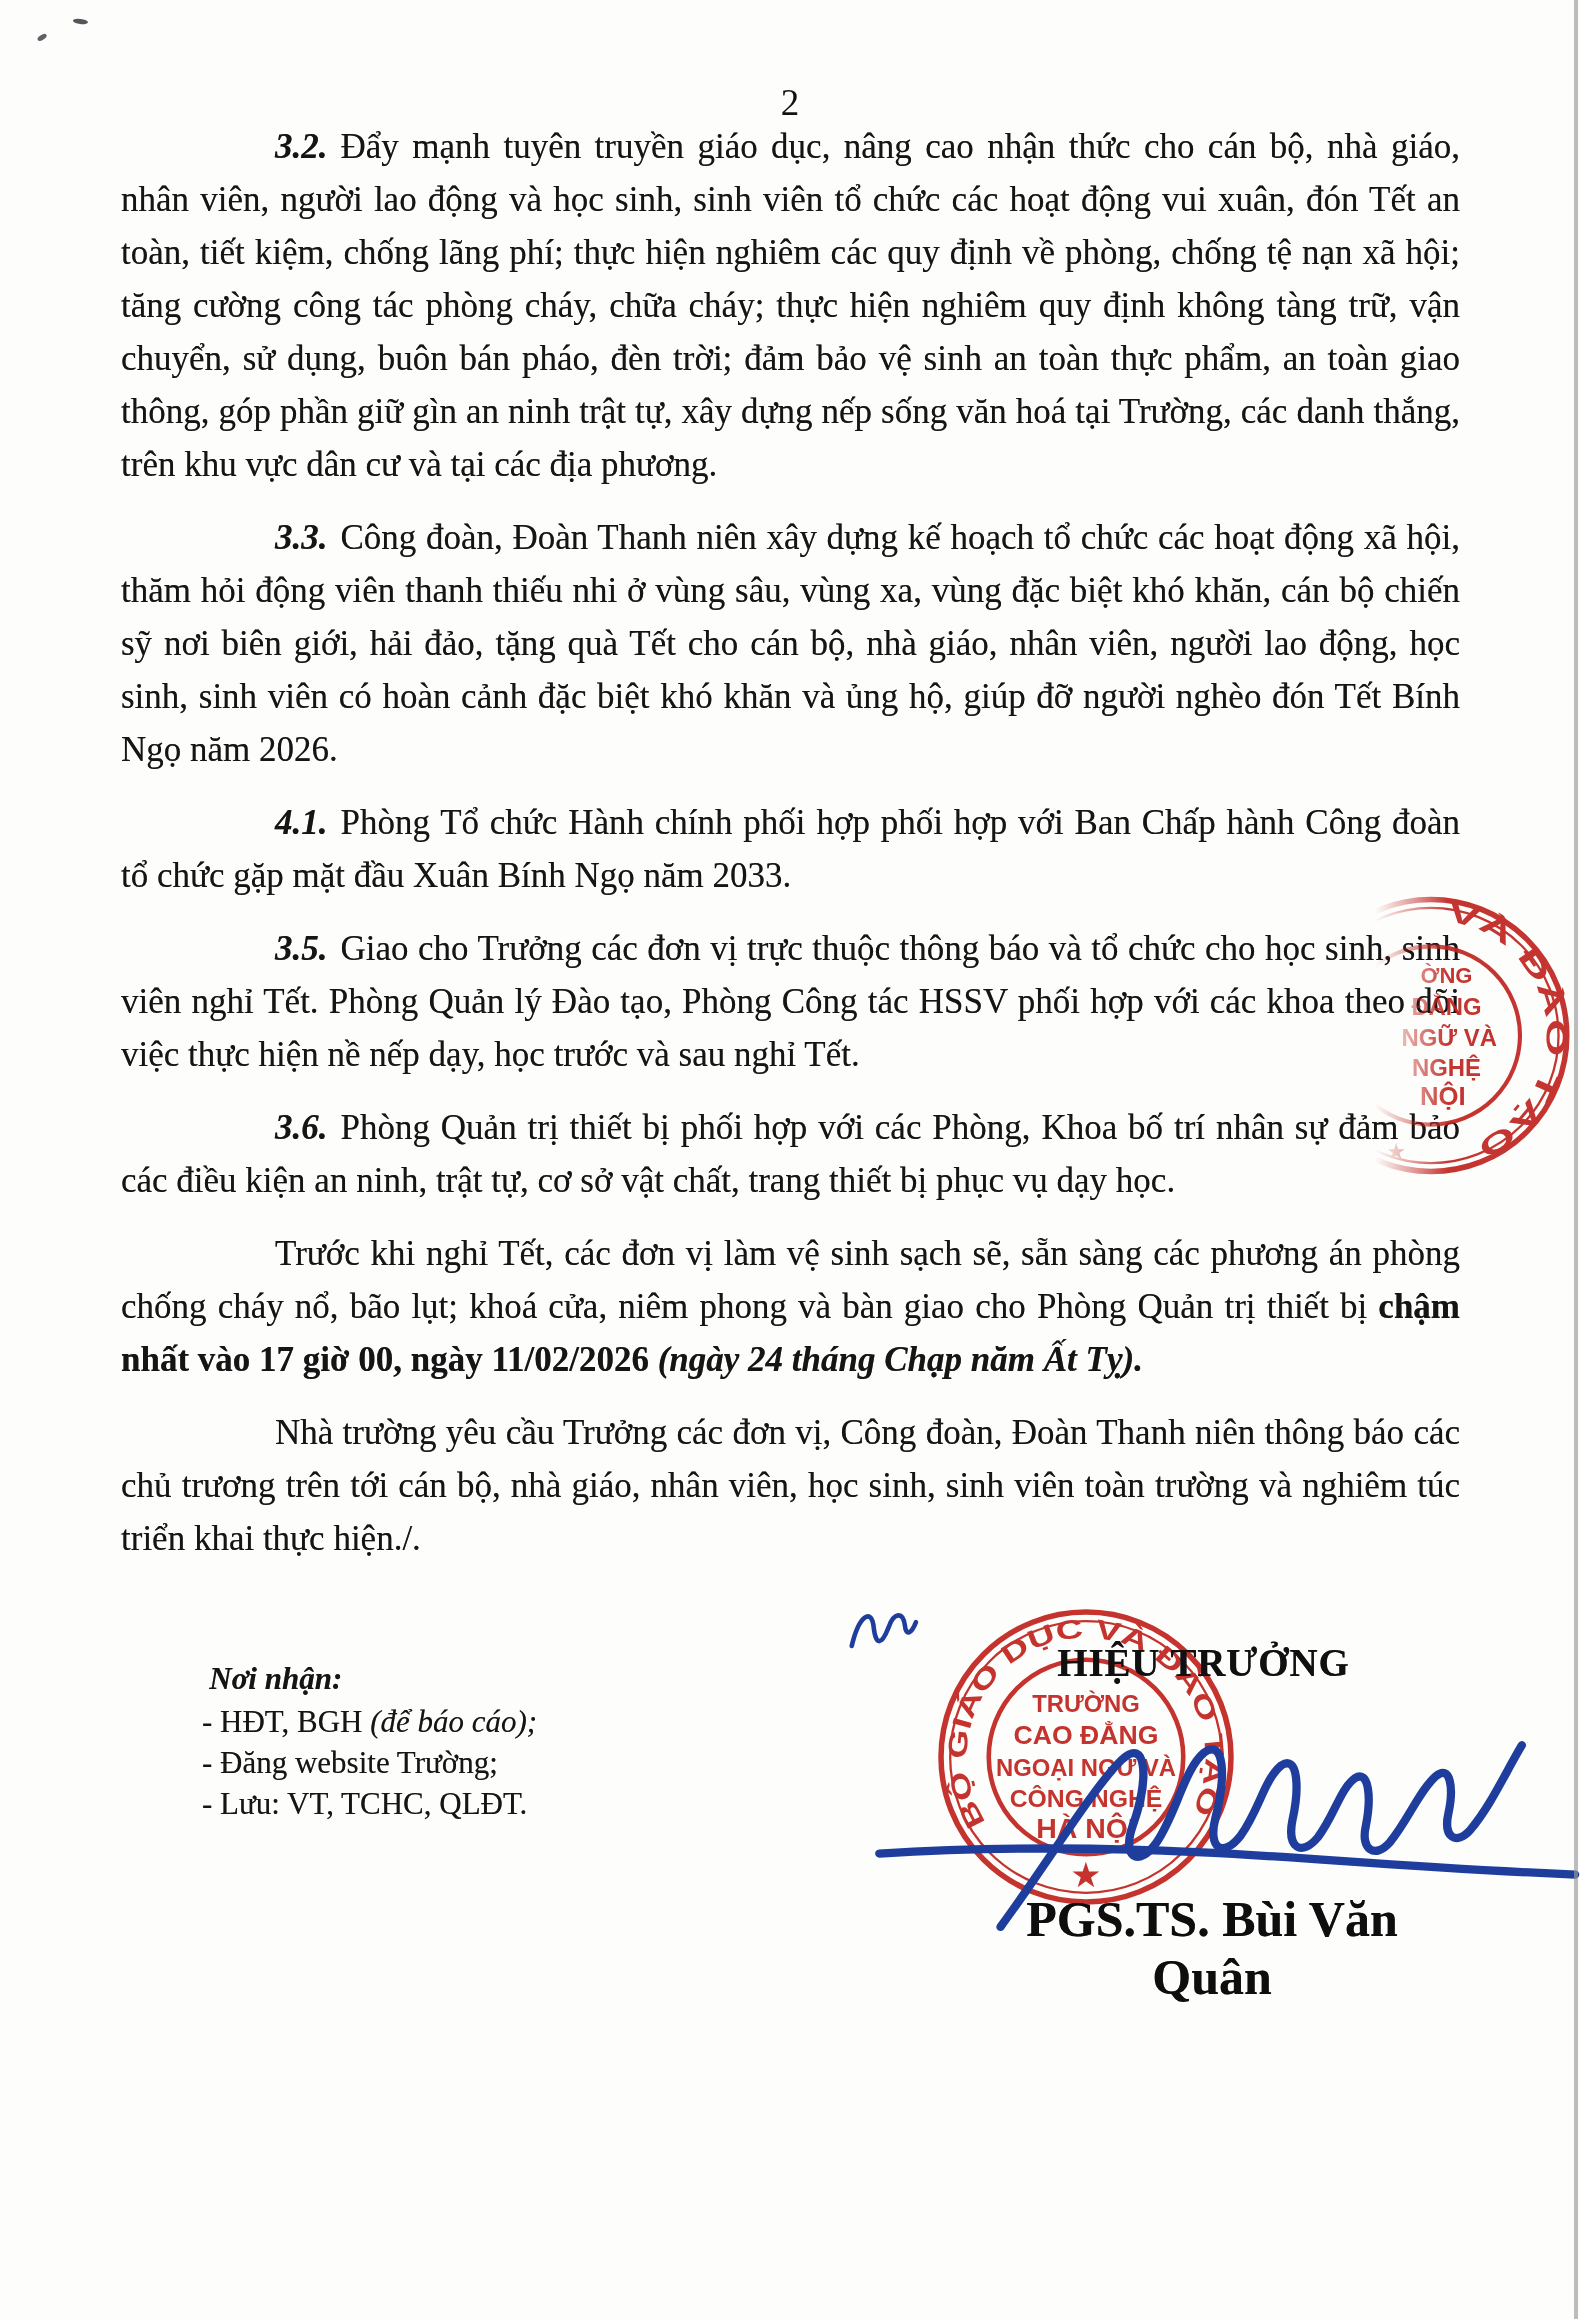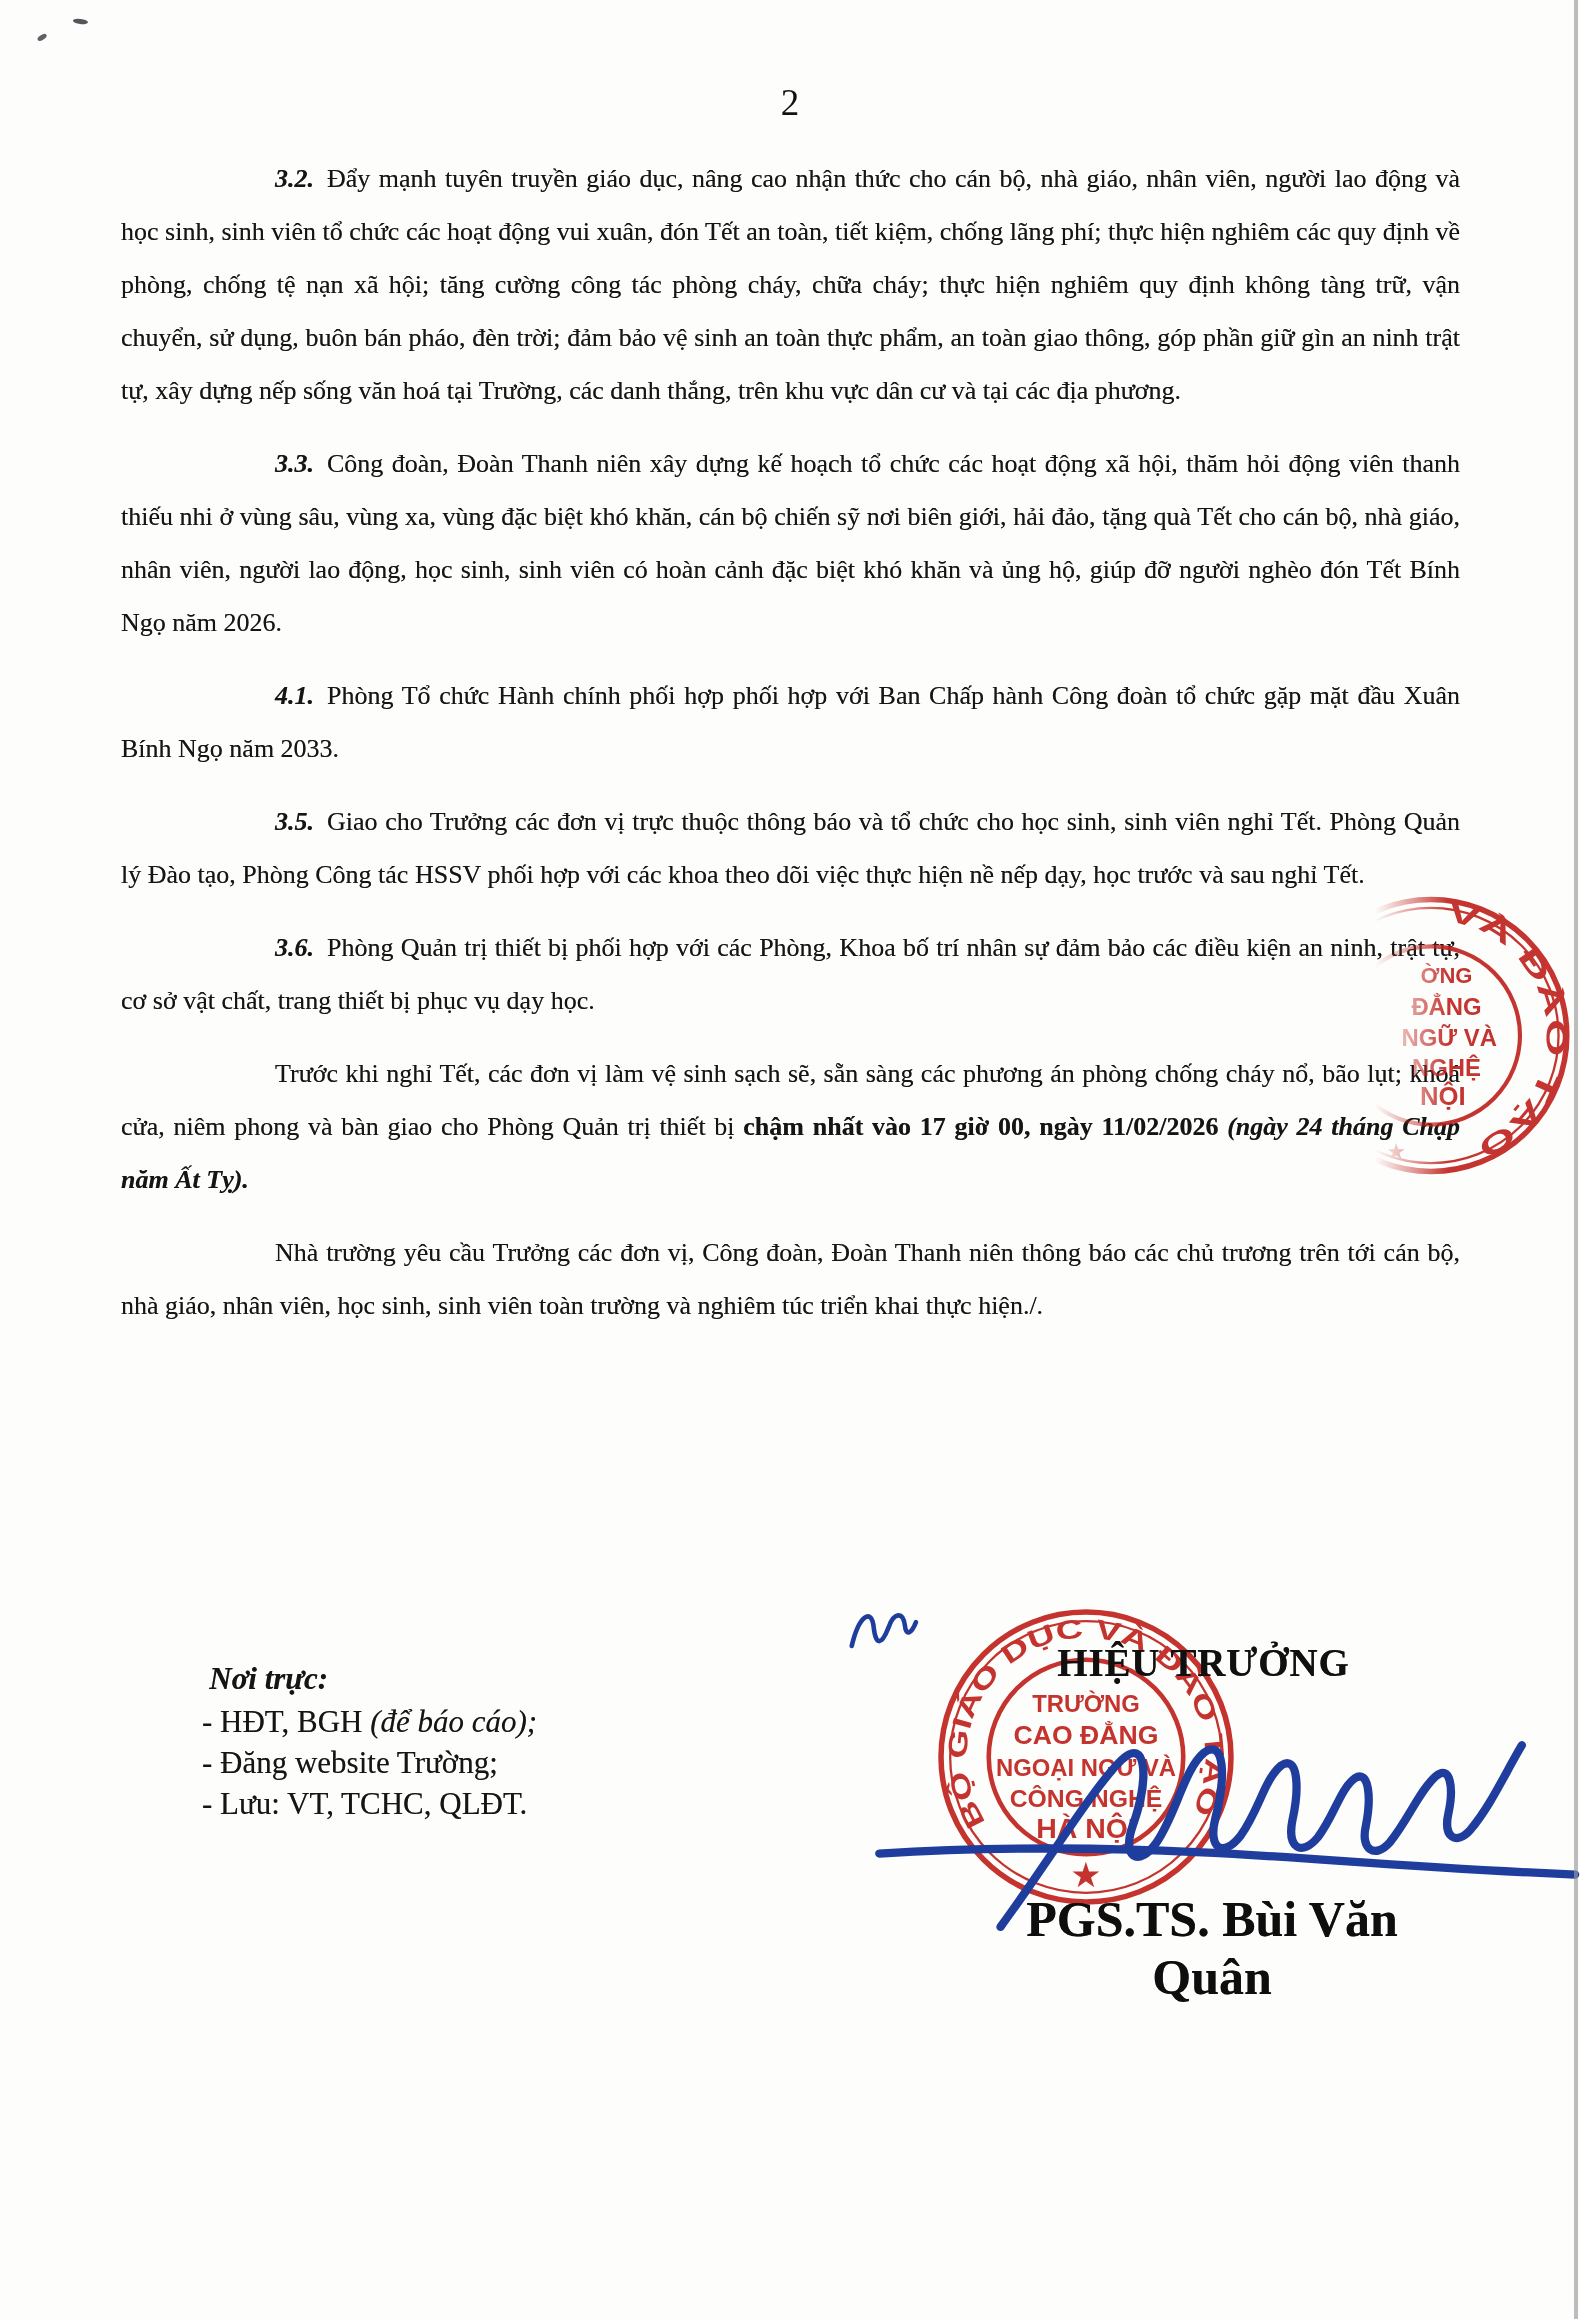--- a/index.html
+++ b/index.html
@@ -9,22 +9,22 @@
     background:#fdfdfb;
     overflow:hidden;
     font-family:"Liberation Serif","DejaVu Serif",serif;
     color:#151515;
   }
   .page-number{
     position:absolute;top:81px;left:0;width:1580px;
     text-align:center;font-size:37px;color:#111;
   }
   .body-col{
-    position:absolute;left:121px;top:152px;width:1339px;
-    font-size:26px;line-height:53px;text-align:justify;
+    position:absolute;left:121px;top:120px;width:1339px;
+    font-size:35px;line-height:53px;text-align:justify;
     text-shadow:0 0 0.6px rgba(10,10,10,.55);
   }
   .body-col p{margin:0 0 20px 0;text-indent:154px;}
   .secnum{font-weight:bold;font-style:italic;margin-right:13px;}
   .bold{font-weight:bold;}
   .boldital{font-weight:bold;font-style:italic;}
   .recipients{
     position:absolute;left:202px;top:1658px;width:514px;
     font-size:31px;line-height:41px;
     text-shadow:0 0 0.6px rgba(10,10,10,.5);
@@ -63,21 +63,21 @@
     <p><span class="secnum">3.2.</span><span>Đẩy mạnh tuyên truyền giáo dục, nâng cao nhận thức cho cán bộ, nhà giáo, nhân viên, người lao động và học sinh, sinh viên tổ chức các hoạt động vui xuân, đón Tết an toàn, tiết kiệm, chống lãng phí; thực hiện nghiêm các quy định về phòng, chống tệ nạn xã hội; tăng cường công tác phòng cháy, chữa cháy; thực hiện nghiêm quy định không tàng trữ, vận chuyển, sử dụng, buôn bán pháo, đèn trời; đảm bảo vệ sinh an toàn thực phẩm, an toàn giao thông, góp phần giữ gìn an ninh trật tự, xây dựng nếp sống văn hoá tại Trường, các danh thắng, trên khu vực dân cư và tại các địa phương.</span></p>
     <p><span class="secnum">3.3.</span><span>Công đoàn, Đoàn Thanh niên xây dựng kế hoạch tổ chức các hoạt động xã hội, thăm hỏi động viên thanh thiếu nhi ở vùng sâu, vùng xa, vùng đặc biệt khó khăn, cán bộ chiến sỹ nơi biên giới, hải đảo, tặng quà Tết cho cán bộ, nhà giáo, nhân viên, người lao động, học sinh, sinh viên có hoàn cảnh đặc biệt khó khăn và ủng hộ, giúp đỡ người nghèo đón Tết Bính Ngọ năm 2026.</span></p>
     <p><span class="secnum">4.1.</span><span>Phòng Tổ chức Hành chính phối hợp phối hợp với Ban Chấp hành Công đoàn tổ chức gặp mặt đầu Xuân Bính Ngọ năm 2033.</span></p>
     <p><span class="secnum">3.5.</span><span>Giao cho Trưởng các đơn vị trực thuộc thông báo và tổ chức cho học sinh, sinh viên nghỉ Tết. Phòng Quản lý Đào tạo, Phòng Công tác HSSV phối hợp với các khoa theo dõi việc thực hiện nề nếp dạy, học trước và sau nghỉ Tết.</span></p>
     <p><span class="secnum">3.6.</span><span>Phòng Quản trị thiết bị phối hợp với các Phòng, Khoa bố trí nhân sự đảm bảo các điều kiện an ninh, trật tự, cơ sở vật chất, trang thiết bị phục vụ dạy học.</span></p>
     <p><span>Trước khi nghỉ Tết, các đơn vị làm vệ sinh sạch sẽ, sẵn sàng các phương án phòng chống cháy nổ, bão lụt; khoá cửa, niêm phong và bàn giao cho Phòng Quản trị thiết bị </span><span class="bold">chậm nhất vào 17 giờ 00, ngày 11/02/2026 </span><span class="boldital">(ngày 24 tháng Chạp năm Ất Tỵ).</span></p>
     <p><span>Nhà trường yêu cầu Trưởng các đơn vị, Công đoàn, Đoàn Thanh niên thông báo các chủ trương trên tới cán bộ, nhà giáo, nhân viên, học sinh, sinh viên toàn trường và nghiêm túc triển khai thực hiện./.</span></p>
   </div>
 
   <div class="recipients">
-    <div class="head">Nơi trực:</div>
+    <div class="head">Nơi nhận:</div>
     <div class="item"><span>- HĐT, BGH </span><em>(để báo cáo);</em></div>
     <div class="item"><span>- Đăng website Trường;</span><em></em></div>
     <div class="item"><span>- Lưu: VT, TCHC, QLĐT.</span><em></em></div>
   </div>
 
   <svg class="abs stamp-svg" style="left:1284px;top:884px;" width="303" height="303" viewBox="0 0 330 330">
     <defs>
       <linearGradient id="egrad" x1="0" y1="0" x2="1" y2="0">
         <stop offset="0" stop-color="#000"></stop>
         <stop offset="0.30" stop-color="#000"></stop>

